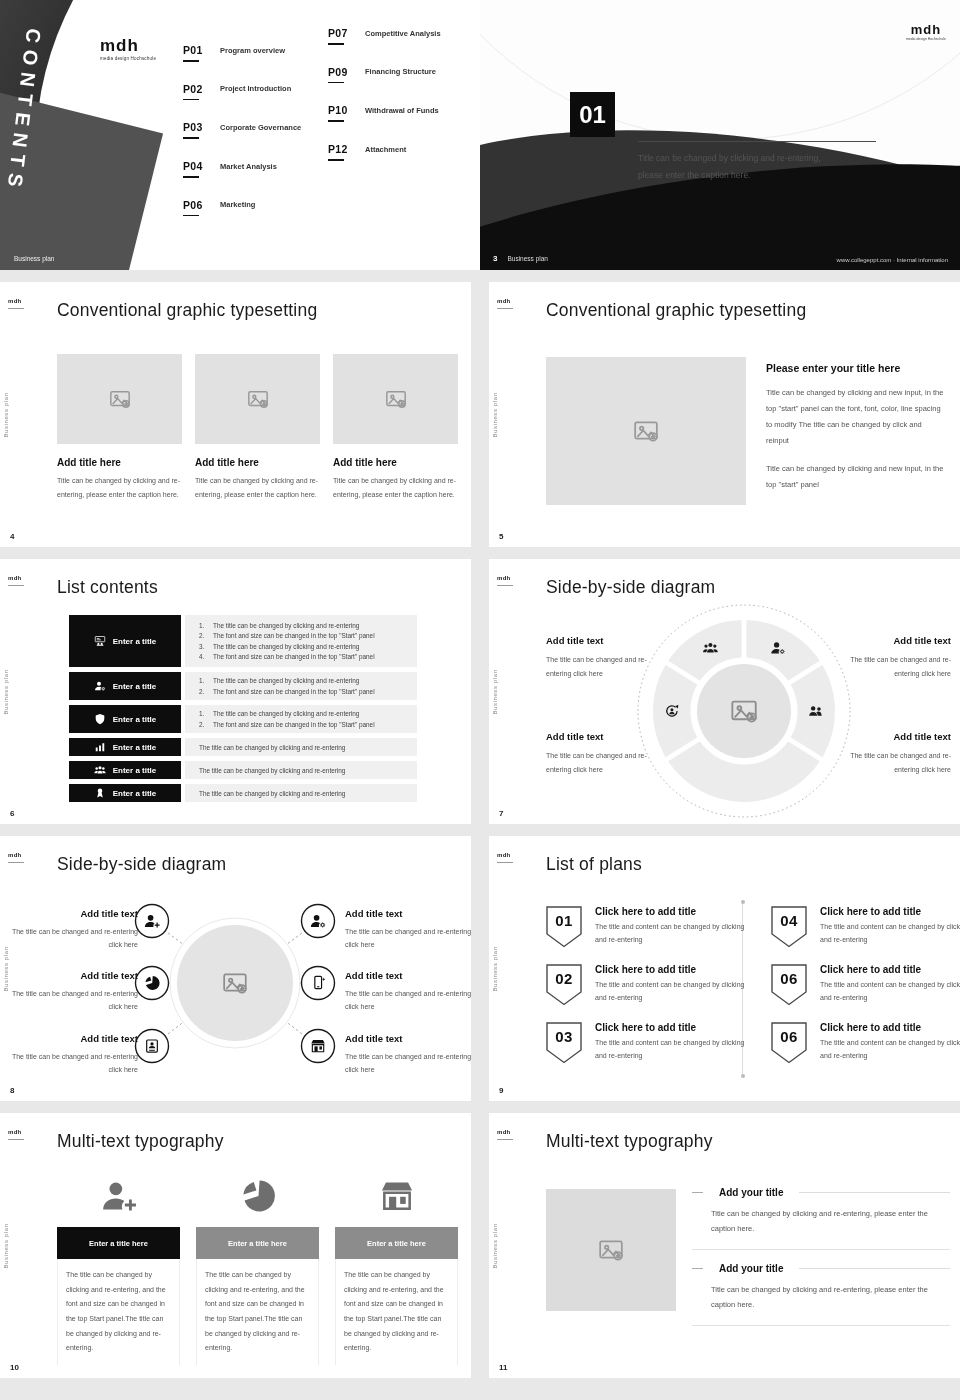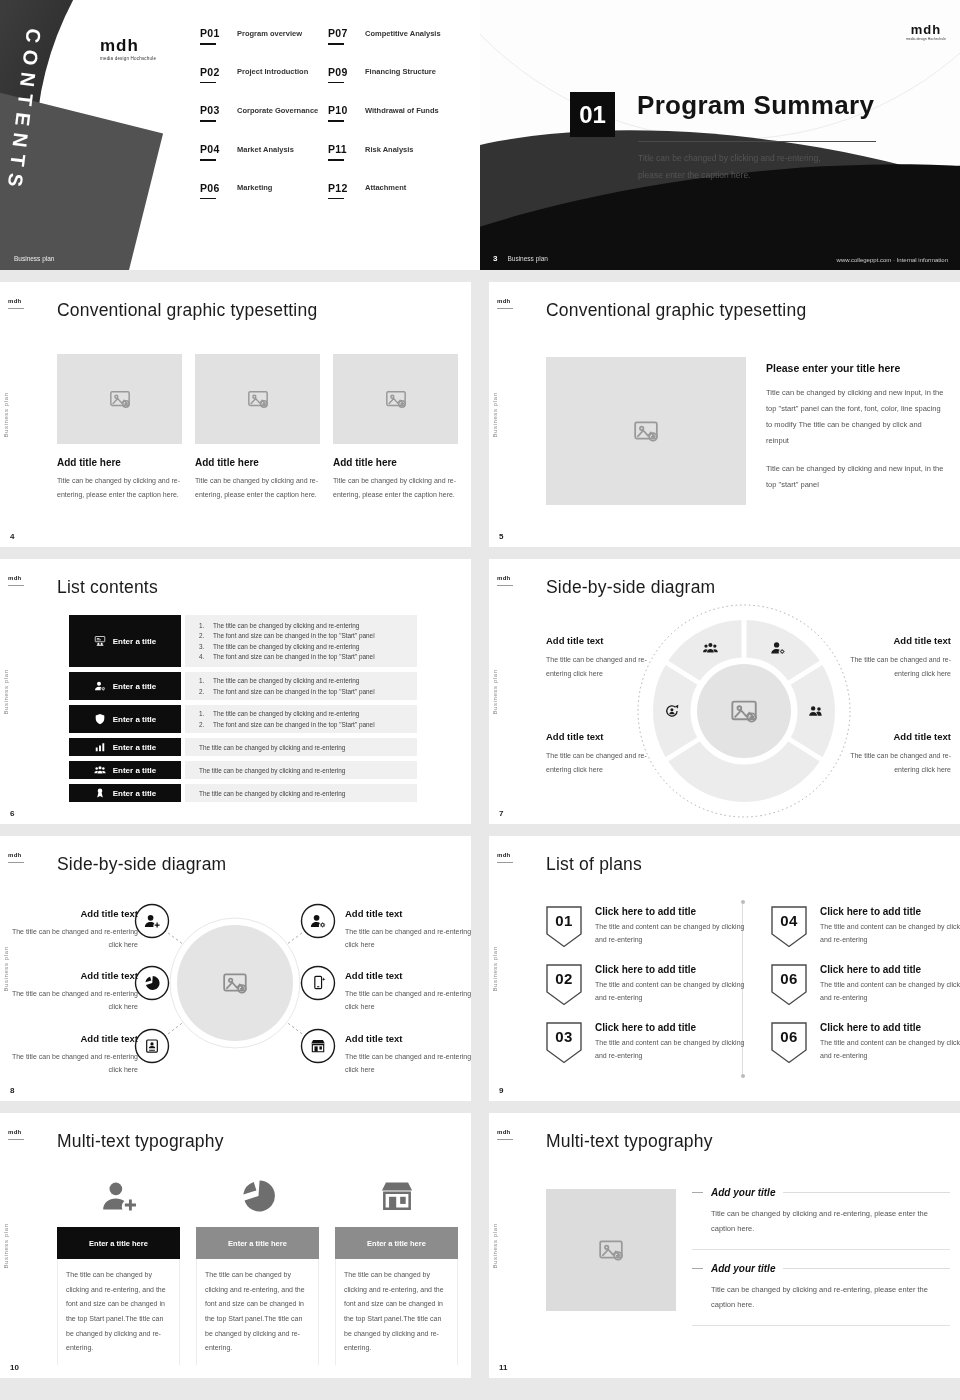--- a/index.html
+++ b/index.html
@@ -27,21 +27,21 @@
   .sl-contents { background:linear-gradient(115deg,#3d3d3d 0%,#141414 45%,#000 100%); }
   .c-white { position:absolute; left:36px; top:-238px; width:980px; height:770px; background:#fff; border-radius:50%; z-index:1; }
   .c-gray { position:absolute; left:-150px; top:95px; width:265px; height:430px; background:#525252; transform:rotate(14deg); z-index:2; }
   .c-vert { position:absolute; left:12px; top:28px; writing-mode:vertical-rl; color:#fff; font-size:20px; font-weight:600;
     letter-spacing:7px; transform:rotate(7deg); z-index:4; }
   .c-foot { position:absolute; left:14px; bottom:8px; color:#eee; font-size:6.5px; z-index:4; }
   .c-logo { position:absolute; left:100px; top:36px; z-index:4; }
   .c-logo .m { font-size:17px; font-weight:bold; color:#111; letter-spacing:1px; }
   .c-logo .s { font-size:4.5px; color:#333; letter-spacing:.2px; }
   .c-col { position:absolute; top:27px; z-index:4; display:flex; flex-direction:column; }
-  .c-col1 { left:200px; width:140px; }
+  .c-col1 { left:183px; width:140px;margin-top:17px; }
   .c-col2 { left:328px; width:150px; }
   .c-item { display:flex; align-items:flex-start; height:38.7px; }
   .c-item .nw { display:flex; flex-direction:column; width:28px; }
   .c-item .n { font-size:10.5px; font-weight:bold; color:#0f0f0f; letter-spacing:.3px; }
   .c-item .nu { width:16px; height:1.5px; background:#111; margin-top:4px; }
   .c-item .l { font-size:7.5px; font-weight:bold; color:#333; margin-left:9px; margin-top:1.5px; }
 
   
   .sl-section { background:#fdfdfd; }
   .arc { position:absolute; border:1px solid #ececec; border-radius:50%; z-index:0; }
@@ -116,21 +116,21 @@
   .m3-wrap { position:absolute; left:57px; top:52px; display:flex; gap:16px; }
   .m3-col { width:123px; }
   .m3-icon { height:62px; display:flex; align-items:center; justify-content:center; color:#6e6e6e; }
   .m3-bar { height:32px; display:flex; align-items:center; justify-content:center; color:#fff; font-size:7.5px; font-weight:bold; }
   .m3-bar.dark { background:#0d0d0d; } .m3-bar.gray { background:#8c8c8c; }
   .m3-body { border-left:1px solid #ededed; border-right:1px solid #ededed; padding:9px 8px; font-size:7px; color:#555; line-height:2.1; }
 
   
   .m1-img { position:absolute; left:57px; top:76px; width:130px; height:122px; background:#dcdcdc; }
   .m1-txt { position:absolute; left:203px; top:74px; width:258px; }
-  .m1-block .trow { display:flex; align-items:center; gap:8px;font-style:italic; }
+  .m1-block .trow { display:flex; align-items:center; gap:16px; }
   .m1-block .dash { width:11px; height:1px; background:#aaa; flex-shrink:0; }
   .m1-block .ln { flex:1; height:1px; background:#ddd; }
   .m1-block h4 { font-size:10px; font-weight:bold; color:#111; }
   .m1-block p { font-size:7.5px; color:#555; line-height:2.0; margin-top:8px; padding-left:19px; }
   .m1-sep { height:1px; background:#e2e2e2; margin:13px 0; }
 </style>
 </head>
 <body>
 
 <svg width="0" height="0" style="position:absolute" aria-hidden="true">
@@ -291,47 +291,39 @@
           </div>
         <div class="c-item">
             <span class="nw">
               <span class="n">P10</span>
               <span class="nu"></span>
             </span>
             <span class="l">Withdrawal of Funds</span>
           </div>
         <div class="c-item">
             <span class="nw">
-              <span class="n">P11</span>
-              <span class="nu"></span>
-            </span>
-            <span class="l">Risk Analysis</span>
-          </div>
-        <div class="c-item">
-            <span class="nw">
               <span class="n">P12</span>
               <span class="nu"></span>
             </span>
             <span class="l">Attachment</span>
           </div>
       </div>
     </div>
 
     <div class="cs sl-section" style="width:480px;height:270px">
       <div class="arc arc1"></div>
       <div class="arc arc2"></div>
       <div class="arc arc3"></div>
       <div class="wv2"></div>
       <div class="wv1"></div>
       <div class="sec-logo">
         <div class="m">mdh</div>
         <div class="s">media design Hochschule</div>
       </div>
       <div class="sec-box">01</div>
-      <div class="sec-title">Program Summary</div>
       <div class="sec-line"></div>
       <div class="sec-cap">
         <div>Title can be changed by clicking and re-entering,</div>
         <div>please enter the caption here.</div>
       </div>
       <div class="sec-foot-l">
         <span class="pg">3</span>
         <span>Business plan</span>
       </div>
       <div class="sec-foot-r">www.collegeppt.com · Internal information</div>

